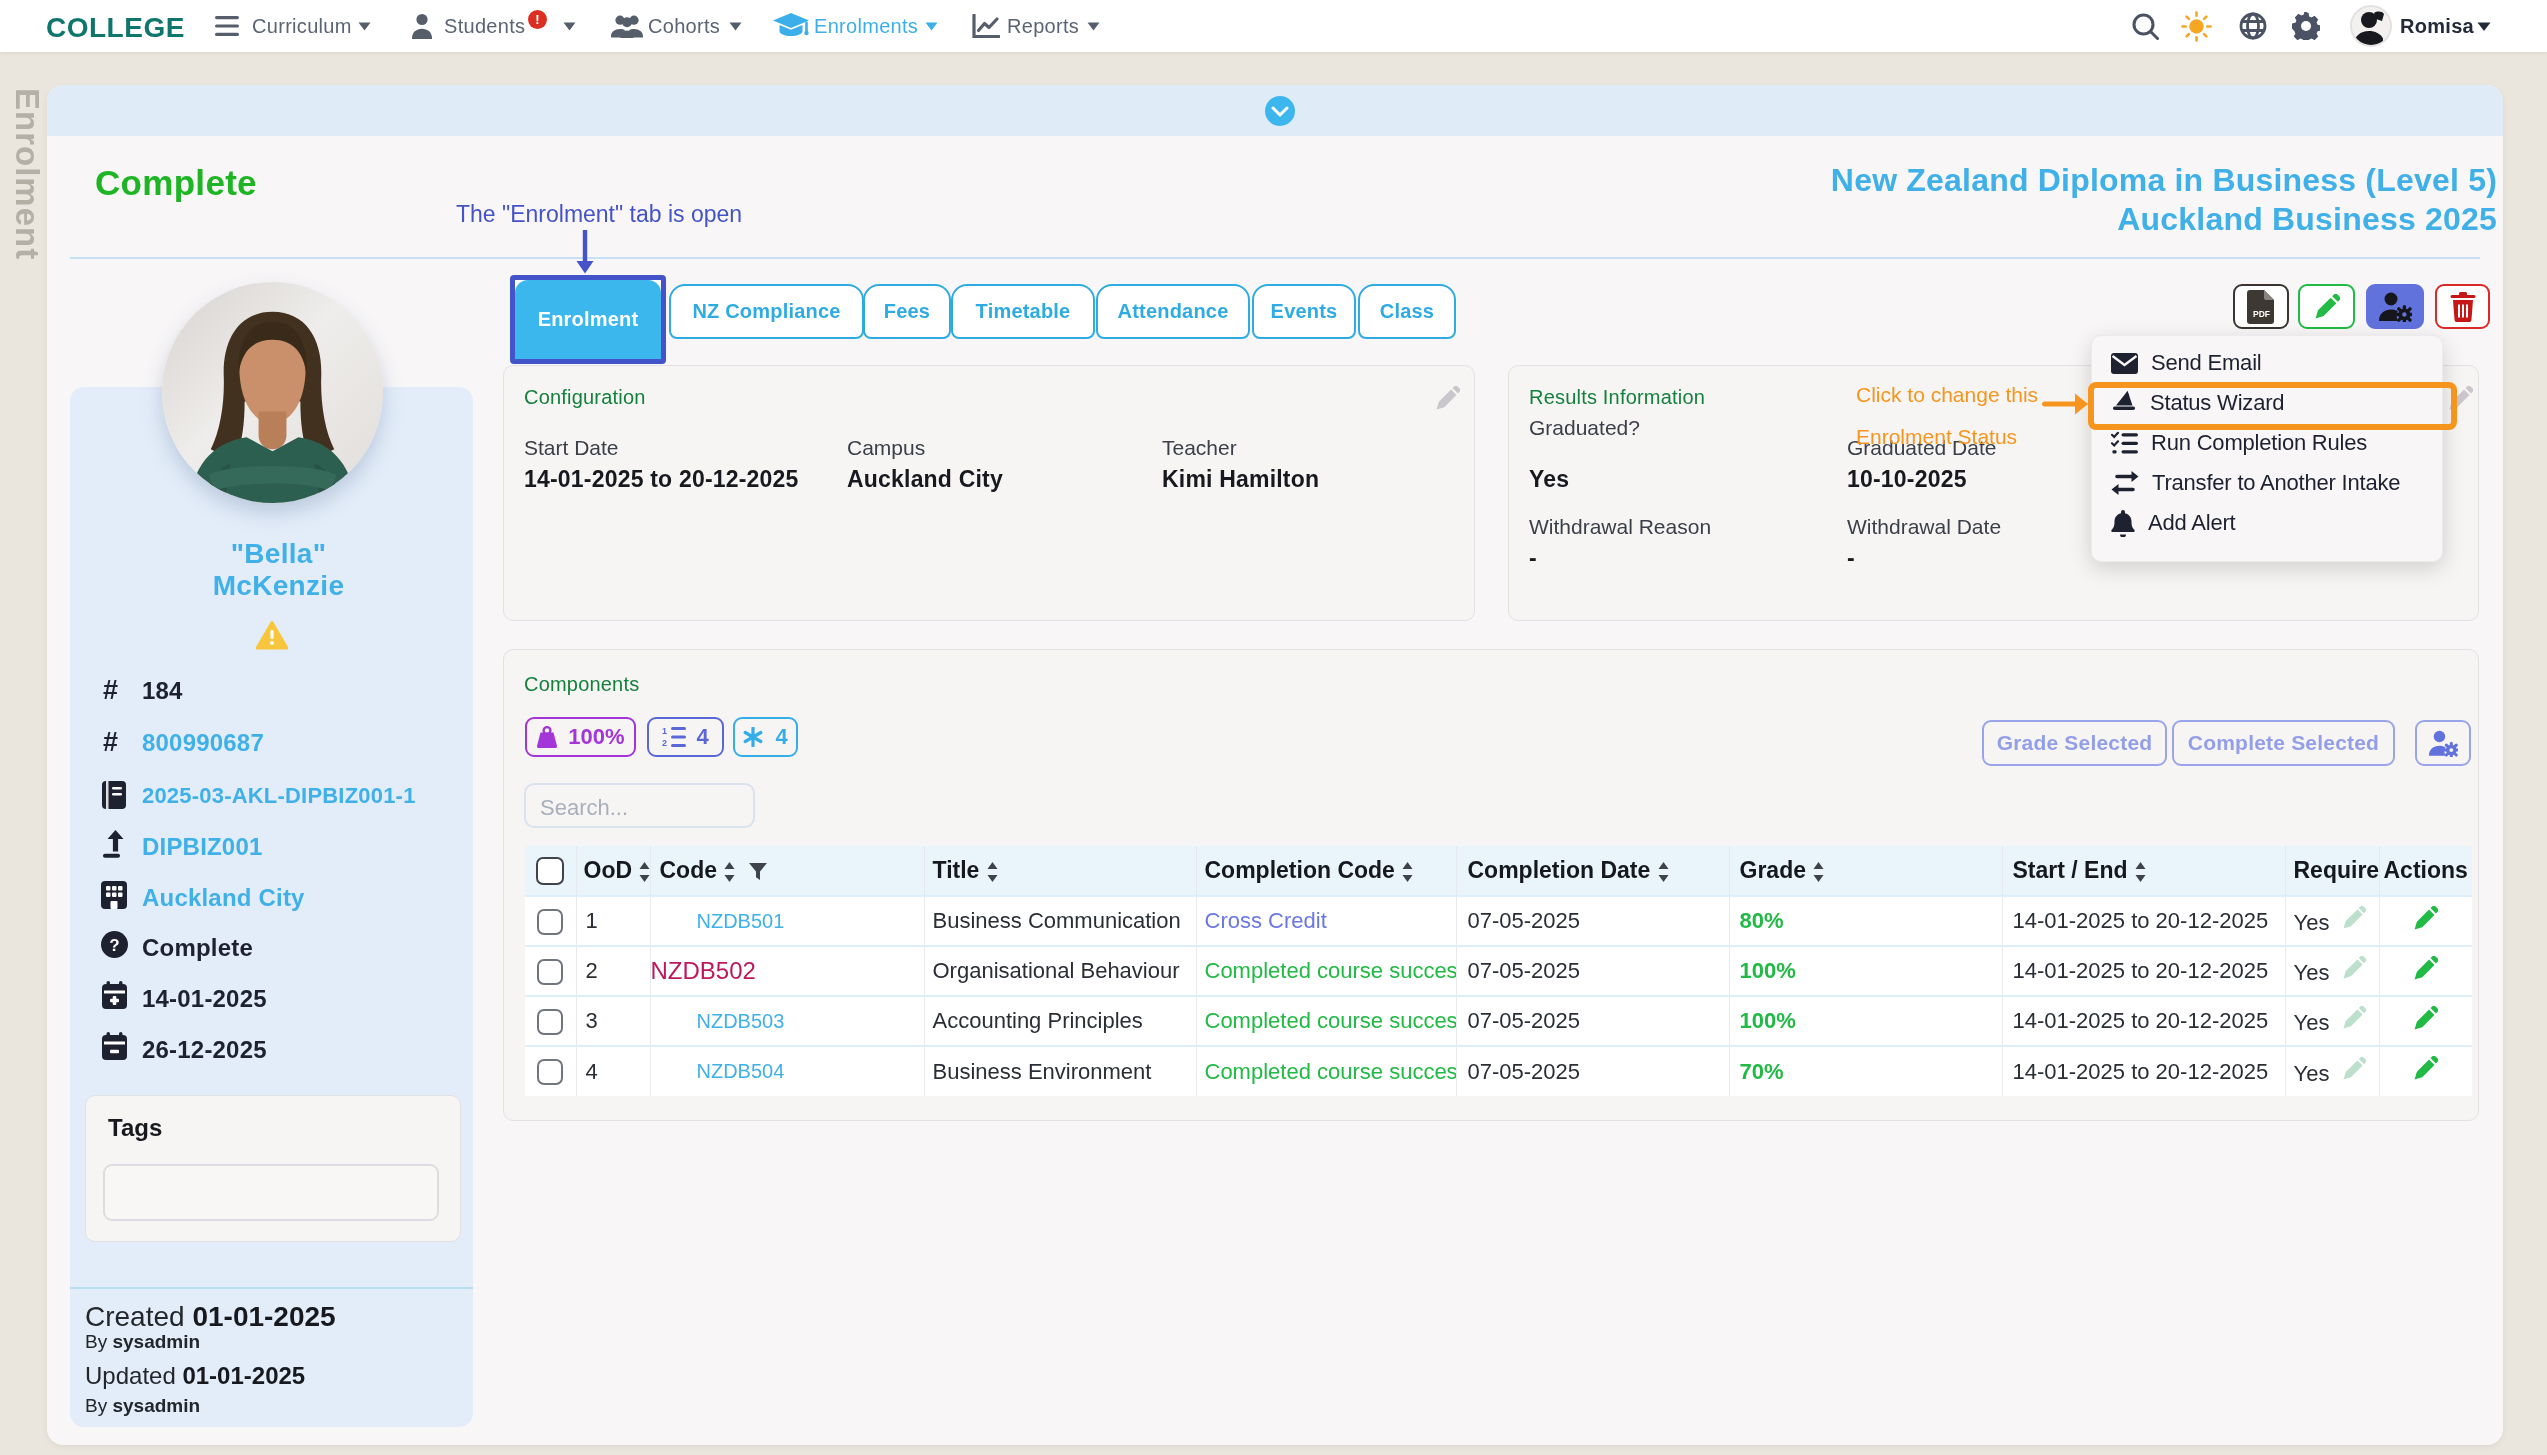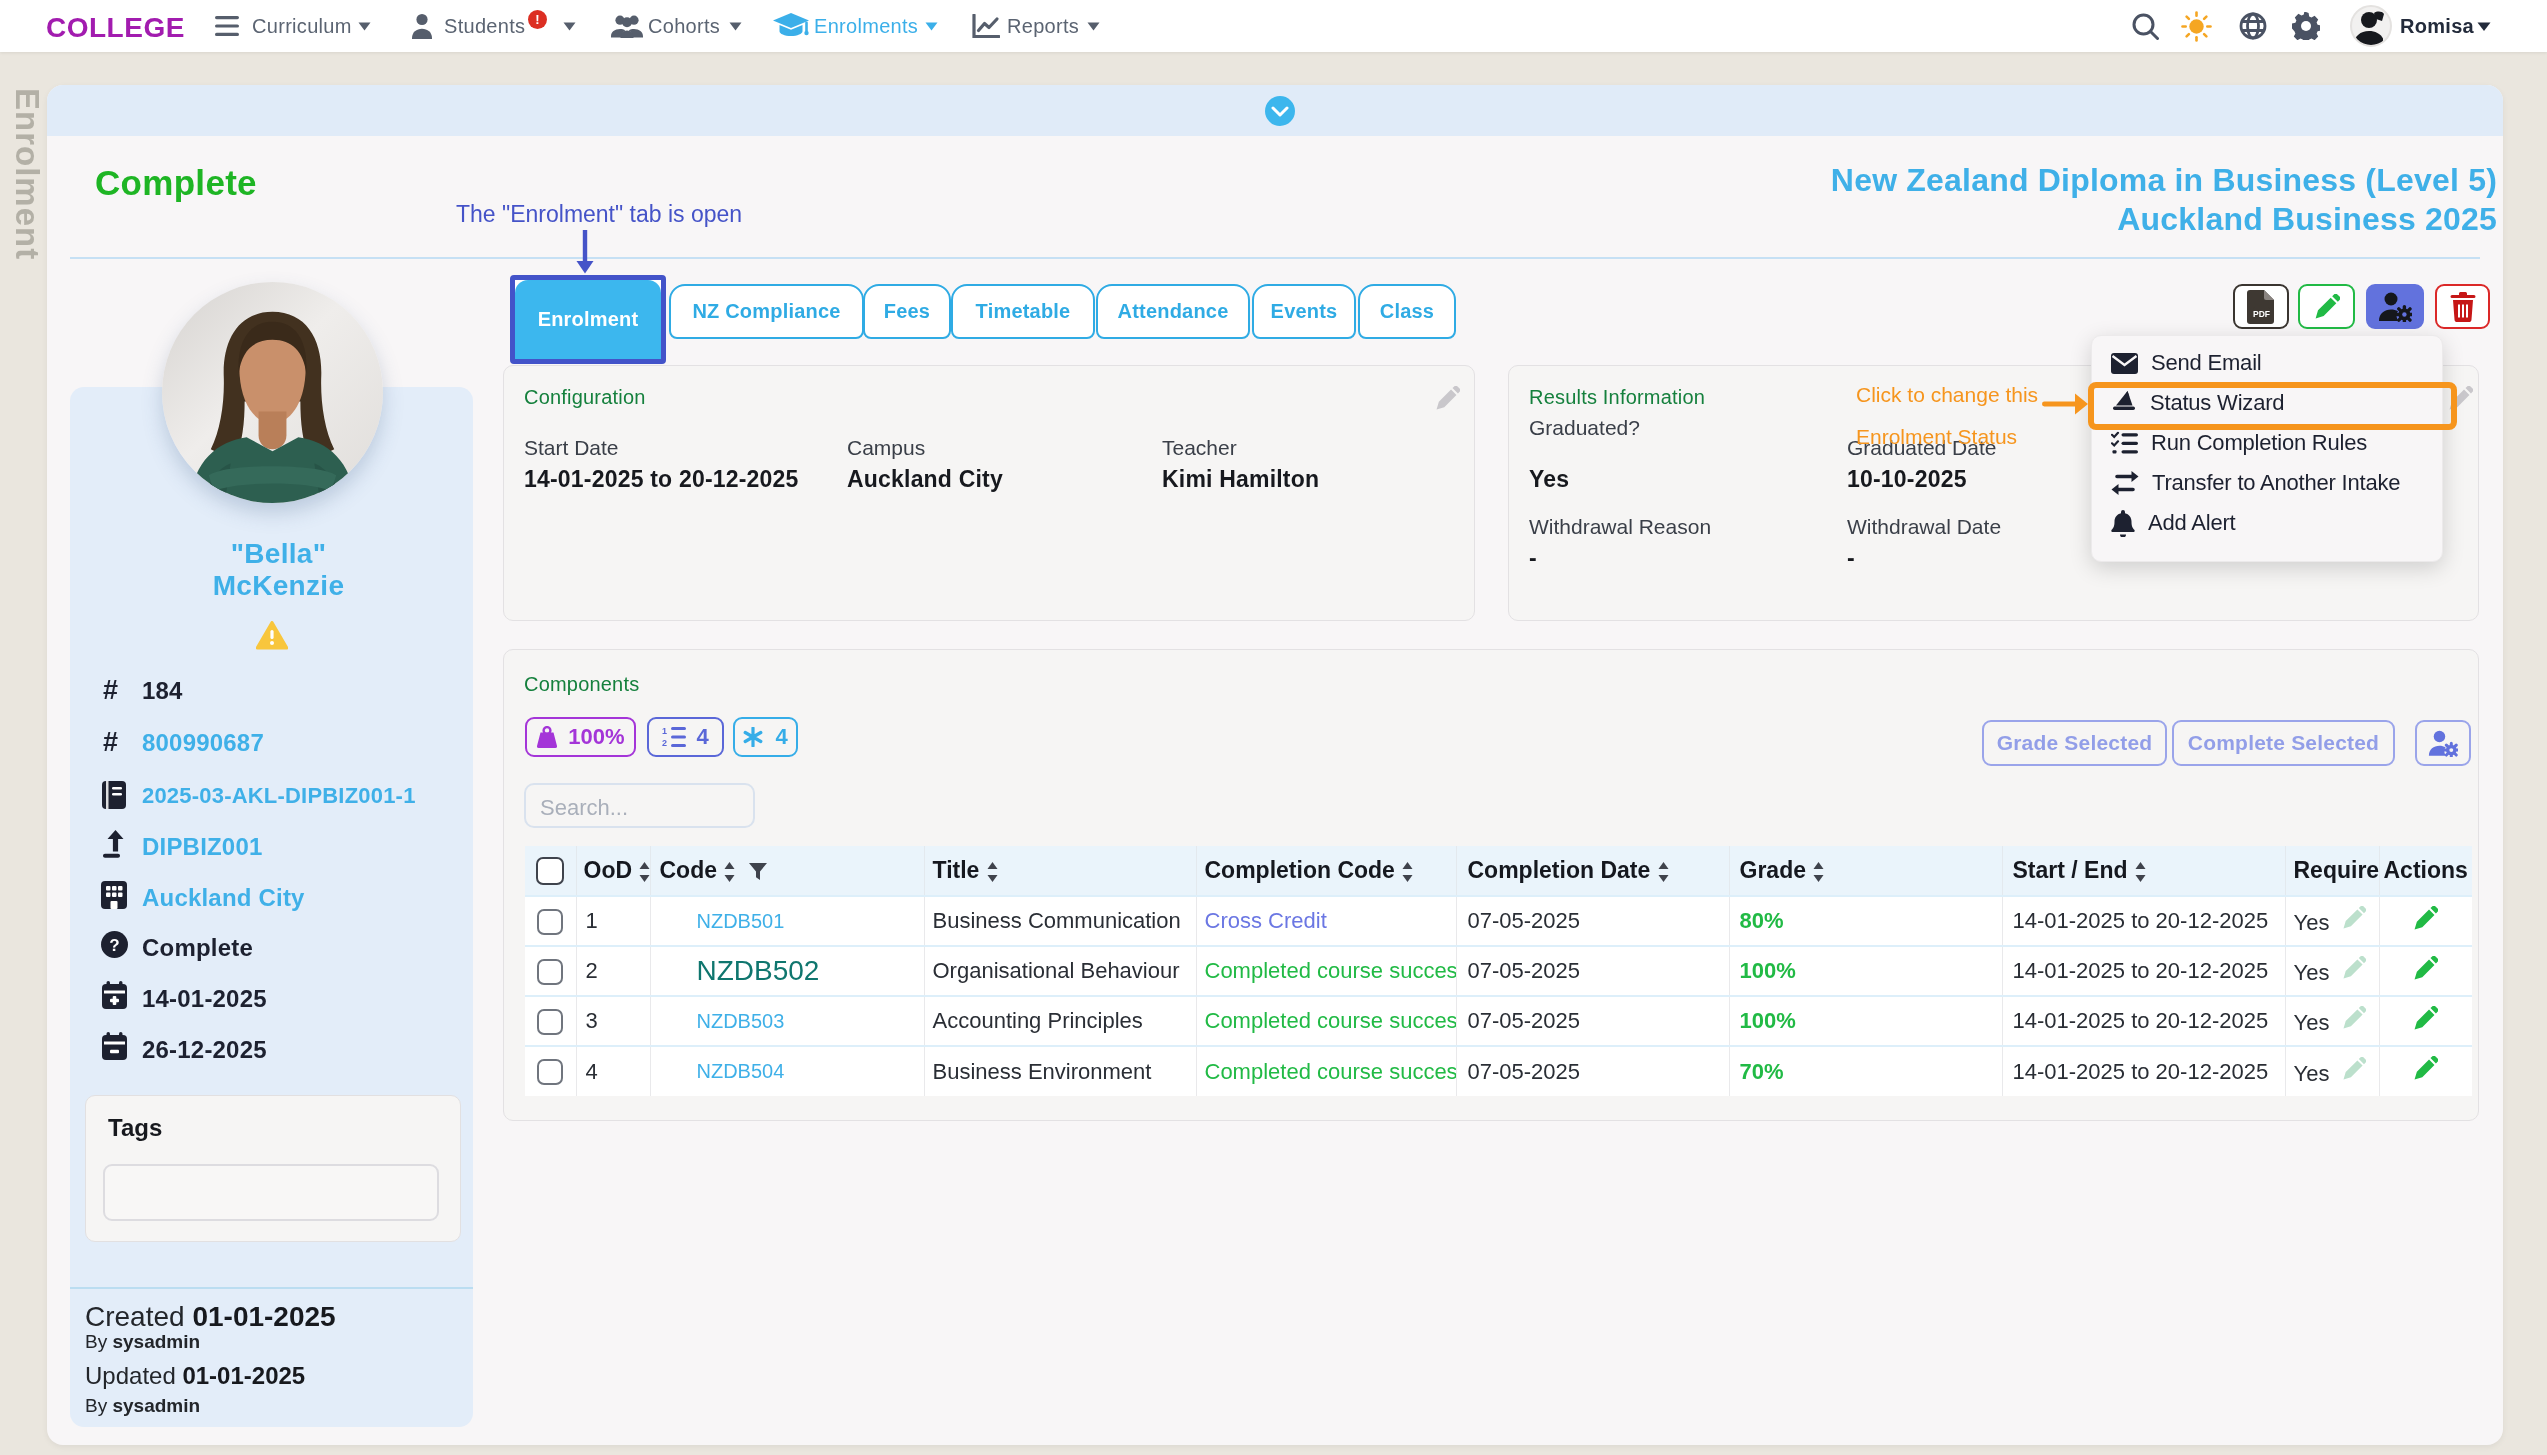--- a/index.html
+++ b/index.html
@@ -22,21 +22,21 @@
 .sideitem{position:absolute;font-size:24px;font-weight:bold;color:#1D2130;letter-spacing:0.2px}
 .sblue{color:#3FB0E8}
 .abtn{position:absolute;top:284px;height:45px;border-radius:9px;background:#fff;display:flex;align-items:center;justify-content:center}
 .dditem{display:flex;align-items:center;height:40px;font-size:22px;color:#1D2130;font-weight:500;white-space:nowrap;letter-spacing:-0.2px}
 .dditem svg{margin-left:20px;margin-right:13px}
 </style>
 </head>
 <body>
 
 <div class="nav"></div>
-<div class="a b" style="left:46px;top:12px;font-size:28px;color:#a21caf;letter-spacing:0.5px">COLLEGE</div>
+<div class="a b" style="left:46px;top:12px;font-size:28px;color:#0f766e;letter-spacing:0.5px">COLLEGE</div>
 <svg class="a" style="left:215px;top:16px" width="24" height="20" viewBox="0 0 24 20" fill="#565E6C">
     <rect y="0" width="24" height="3.2" rx="1.6"></rect>
     <rect y="8.4" width="24" height="3.2" rx="1.6"></rect>
     <rect y="16.8" width="24" height="3.2" rx="1.6"></rect>
   </svg>
 <div class="a navitem" style="left:252px;top:15px">Curriculum</div>
 <svg class="a" style="left:358px;top:22px" width="13" height="9" viewBox="0 0 13 9" fill="#565E6C">
     <path d="M0.5 0.5l6 8 6-8z"></path>
   </svg>
 <svg class="a" style="left:410px;top:13px" width="24" height="26" viewBox="0 0 24 26" fill="#565E6C">
@@ -427,21 +427,21 @@
 <td style="border-top:2px solid #DDEFFA;border-right:1px solid #E9E9EB;padding-left:8px;white-space:nowrap">Yes &nbsp;<svg width="24" height="24" viewBox="0 0 24 24" fill="#BCE0CC">
             <path d="M1.5 22.5l2.2-7.4L15.4 3.4l5.2 5.2L8.9 20.3zM16.8 2l1.6-1.6a2.3 2.3 0 013.2 0l2 2a2.3 2.3 0 010 3.2L22 7.2z"></path>
           </svg></td>
 <td style="border-top:2px solid #DDEFFA;text-align:center"><svg width="25" height="25" viewBox="0 0 24 24" fill="#21BA45">
             <path d="M1.5 22.5l2.2-7.4L15.4 3.4l5.2 5.2L8.9 20.3zM16.8 2l1.6-1.6a2.3 2.3 0 013.2 0l2 2a2.3 2.3 0 010 3.2L22 7.2z"></path>
           </svg></td>
 </tr>
 <tr style="height:50px">
 <td style="border-top:2px solid #DDEFFA;border-right:1px solid #E9E9EB;text-align:center"><span style="display:inline-block;width:26px;height:26px;border:2.5px solid #70757E;border-radius:7px;vertical-align:middle"></span></td>
 <td style="border-top:2px solid #DDEFFA;border-right:1px solid #E9E9EB;padding-left:9px">2</td>
-<td style="border-top:2px solid #DDEFFA;border-right:1px solid #E9E9EB;padding-left:46px;color:#0f766e;font-size:28px">NZDB502</td>
+<td style="border-top:2px solid #DDEFFA;border-right:1px solid #E9E9EB;color:#be185d;font-size:24px">NZDB502</td>
 <td style="border-top:2px solid #DDEFFA;border-right:1px solid #E9E9EB;padding-left:8px;white-space:nowrap;overflow:hidden">Organisational Behaviour</td>
 <td style="border-top:2px solid #DDEFFA;border-right:1px solid #E9E9EB;padding-left:8px;white-space:nowrap;overflow:hidden"><span style="color:#21BA45">Completed course successfully</span></td>
 <td style="border-top:2px solid #DDEFFA;border-right:1px solid #E9E9EB;padding-left:11px">07-05-2025</td>
 <td style="border-top:2px solid #DDEFFA;border-right:1px solid #E9E9EB;padding-left:10px;font-weight:bold;color:#21BA45">100%</td>
 <td style="border-top:2px solid #DDEFFA;border-right:1px solid #E9E9EB;padding-left:10px;white-space:nowrap;overflow:hidden">14-01-2025 to 20-12-2025</td>
 <td style="border-top:2px solid #DDEFFA;border-right:1px solid #E9E9EB;padding-left:8px;white-space:nowrap">Yes &nbsp;<svg width="24" height="24" viewBox="0 0 24 24" fill="#BCE0CC">
             <path d="M1.5 22.5l2.2-7.4L15.4 3.4l5.2 5.2L8.9 20.3zM16.8 2l1.6-1.6a2.3 2.3 0 013.2 0l2 2a2.3 2.3 0 010 3.2L22 7.2z"></path>
           </svg></td>
 <td style="border-top:2px solid #DDEFFA;text-align:center"><svg width="25" height="25" viewBox="0 0 24 24" fill="#21BA45">
             <path d="M1.5 22.5l2.2-7.4L15.4 3.4l5.2 5.2L8.9 20.3zM16.8 2l1.6-1.6a2.3 2.3 0 013.2 0l2 2a2.3 2.3 0 010 3.2L22 7.2z"></path>

